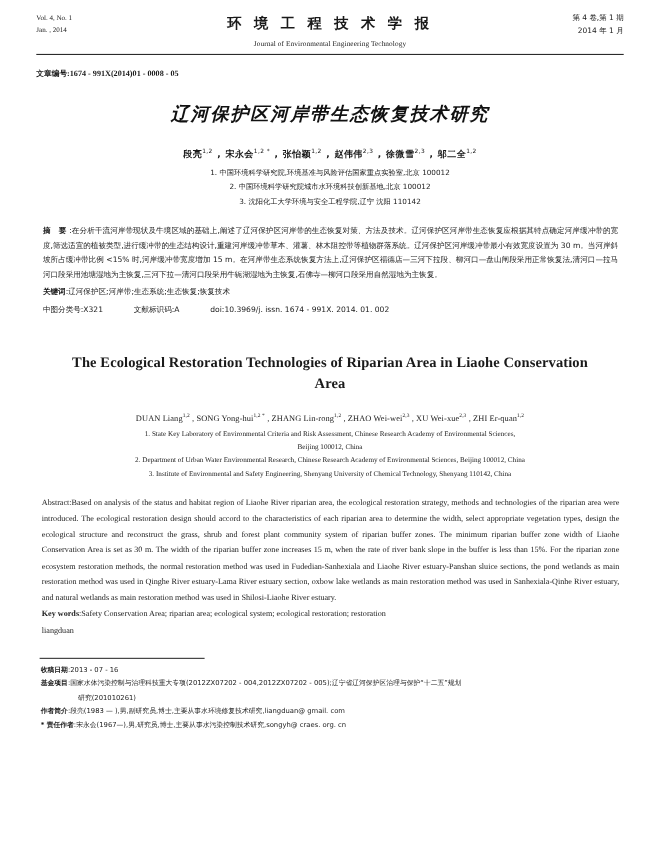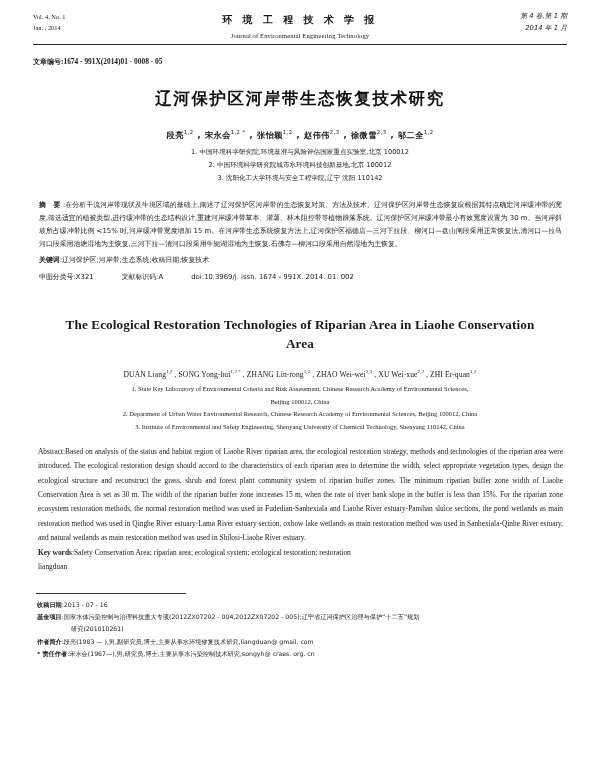--- a/index.html
+++ b/index.html
@@ -30,30 +30,30 @@
     justify-content: space-between;
     padding-top: 11px;
     font-size: 6.4px;
     line-height: 1.75;
   }
   .runhead-left { text-align: left; width: 120px; }
   .runhead-center { text-align: center; flex: 1; }
   .runhead-right { text-align: right; width: 120px; }
   .journal-cn {
     font-family: "DejaVu Sans", sans-serif;
-    font-size: 10px;
+    font-size: 13px;
     letter-spacing: 3.4px;
     font-weight: 600;
   }
   .journal-en {
     font-size: 6.6px;
     margin-top: 1px;
     letter-spacing: 0.1px;
   }
-  .vol-cn { font-family: "DejaVu Sans", sans-serif; font-size: 6.8px; font-style: italic; }
+  .vol-cn { font-family: "DejaVu Sans", sans-serif; font-size: 6.8px; }
   .rule-top {
     border-bottom: 1.1px solid #2b2b2b;
     margin-top: 3px;
   }
 
   
   .artnum {
     font-family: "DejaVu Sans", sans-serif;
     font-size: 7px;
     margin-top: 12px;
@@ -68,20 +68,21 @@
 
   
   .title-cn {
     text-align: center;
     font-family: "DejaVu Sans", sans-serif;
     font-size: 16.5px;
     font-weight: 700;
     letter-spacing: 1.6px;
     margin-top: 21px;
     color: #111;
+    font-style: italic;
   }
   .authors-cn {
     text-align: center;
     font-family: "DejaVu Sans", sans-serif;
     font-size: 8.2px;
     font-weight: 600;
     margin-top: 20px;
     letter-spacing: 0.4px;
   }
   .authors-cn .nm { margin: 0 4px; }
@@ -218,21 +219,21 @@
     <div>1. 中国环境科学研究院,环境基准与风险评估国家重点实验室,北京  100012</div>
     <div>2. 中国环境科学研究院城市水环境科技创新基地,北京  100012</div>
     <div>3. 沈阳化工大学环境与安全工程学院,辽宁 沈阳  110142</div>
   </div>
 
   <div class="abs-cn">
     <span class="lead">摘 要</span><span>:在分析干流河岸带现状及牛境区域的基础上,阐述了辽河保护区河岸带的生态恢复对策、方法及技术。辽河保护区河岸带生态恢复应根据其特点确定河岸缓冲带的宽度,筛选适宜的植被类型,进行缓冲带的生态结构设计,重建河岸缓冲带草本、灌薯、林木阻控带等植物群落系统。辽河保护区河岸缓冲带最小有效宽度设置为 30 m。当河岸斜坡所占缓冲带比例 &lt;15% 时,河岸缓冲带宽度增加 15 m。在河岸带生态系统恢复方法上,辽河保护区福德店—三河下拉段、柳河口—盘山闸段采用正常恢复法,清河口—拉马河口段采用池塘湿地为主恢复,三河下拉—清河口段采用牛轭湖湿地为主恢复,石佛寺—柳河口段采用自然湿地为主恢复。</span>
   </div>
 
   <div class="kw-cn">
-    <span class="lead">关键词</span><span>:辽河保护区;河岸带;生态系统;收稿日期;恢复技术</span>
+    <span class="lead">关键词</span><span>:辽河保护区;河岸带;生态系统;生态恢复;恢复技术</span>
   </div>
 
   <div class="clc-line">
     <span class="clc-seg"><span class="lead">中图分类号</span><span>:X321</span></span>
     <span class="clc-seg"><span class="lead">文献标识码</span><span>:A</span></span>
     <span class="clc-seg doi"><span class="lead">doi</span><span>:10.3969/j. issn. 1674 - 991X. 2014. 01. 002</span></span>
   </div>
 
   <div class="title-en">The Ecological Restoration Technologies of Riparian Area in Liaohe Conservation Area</div>
 

